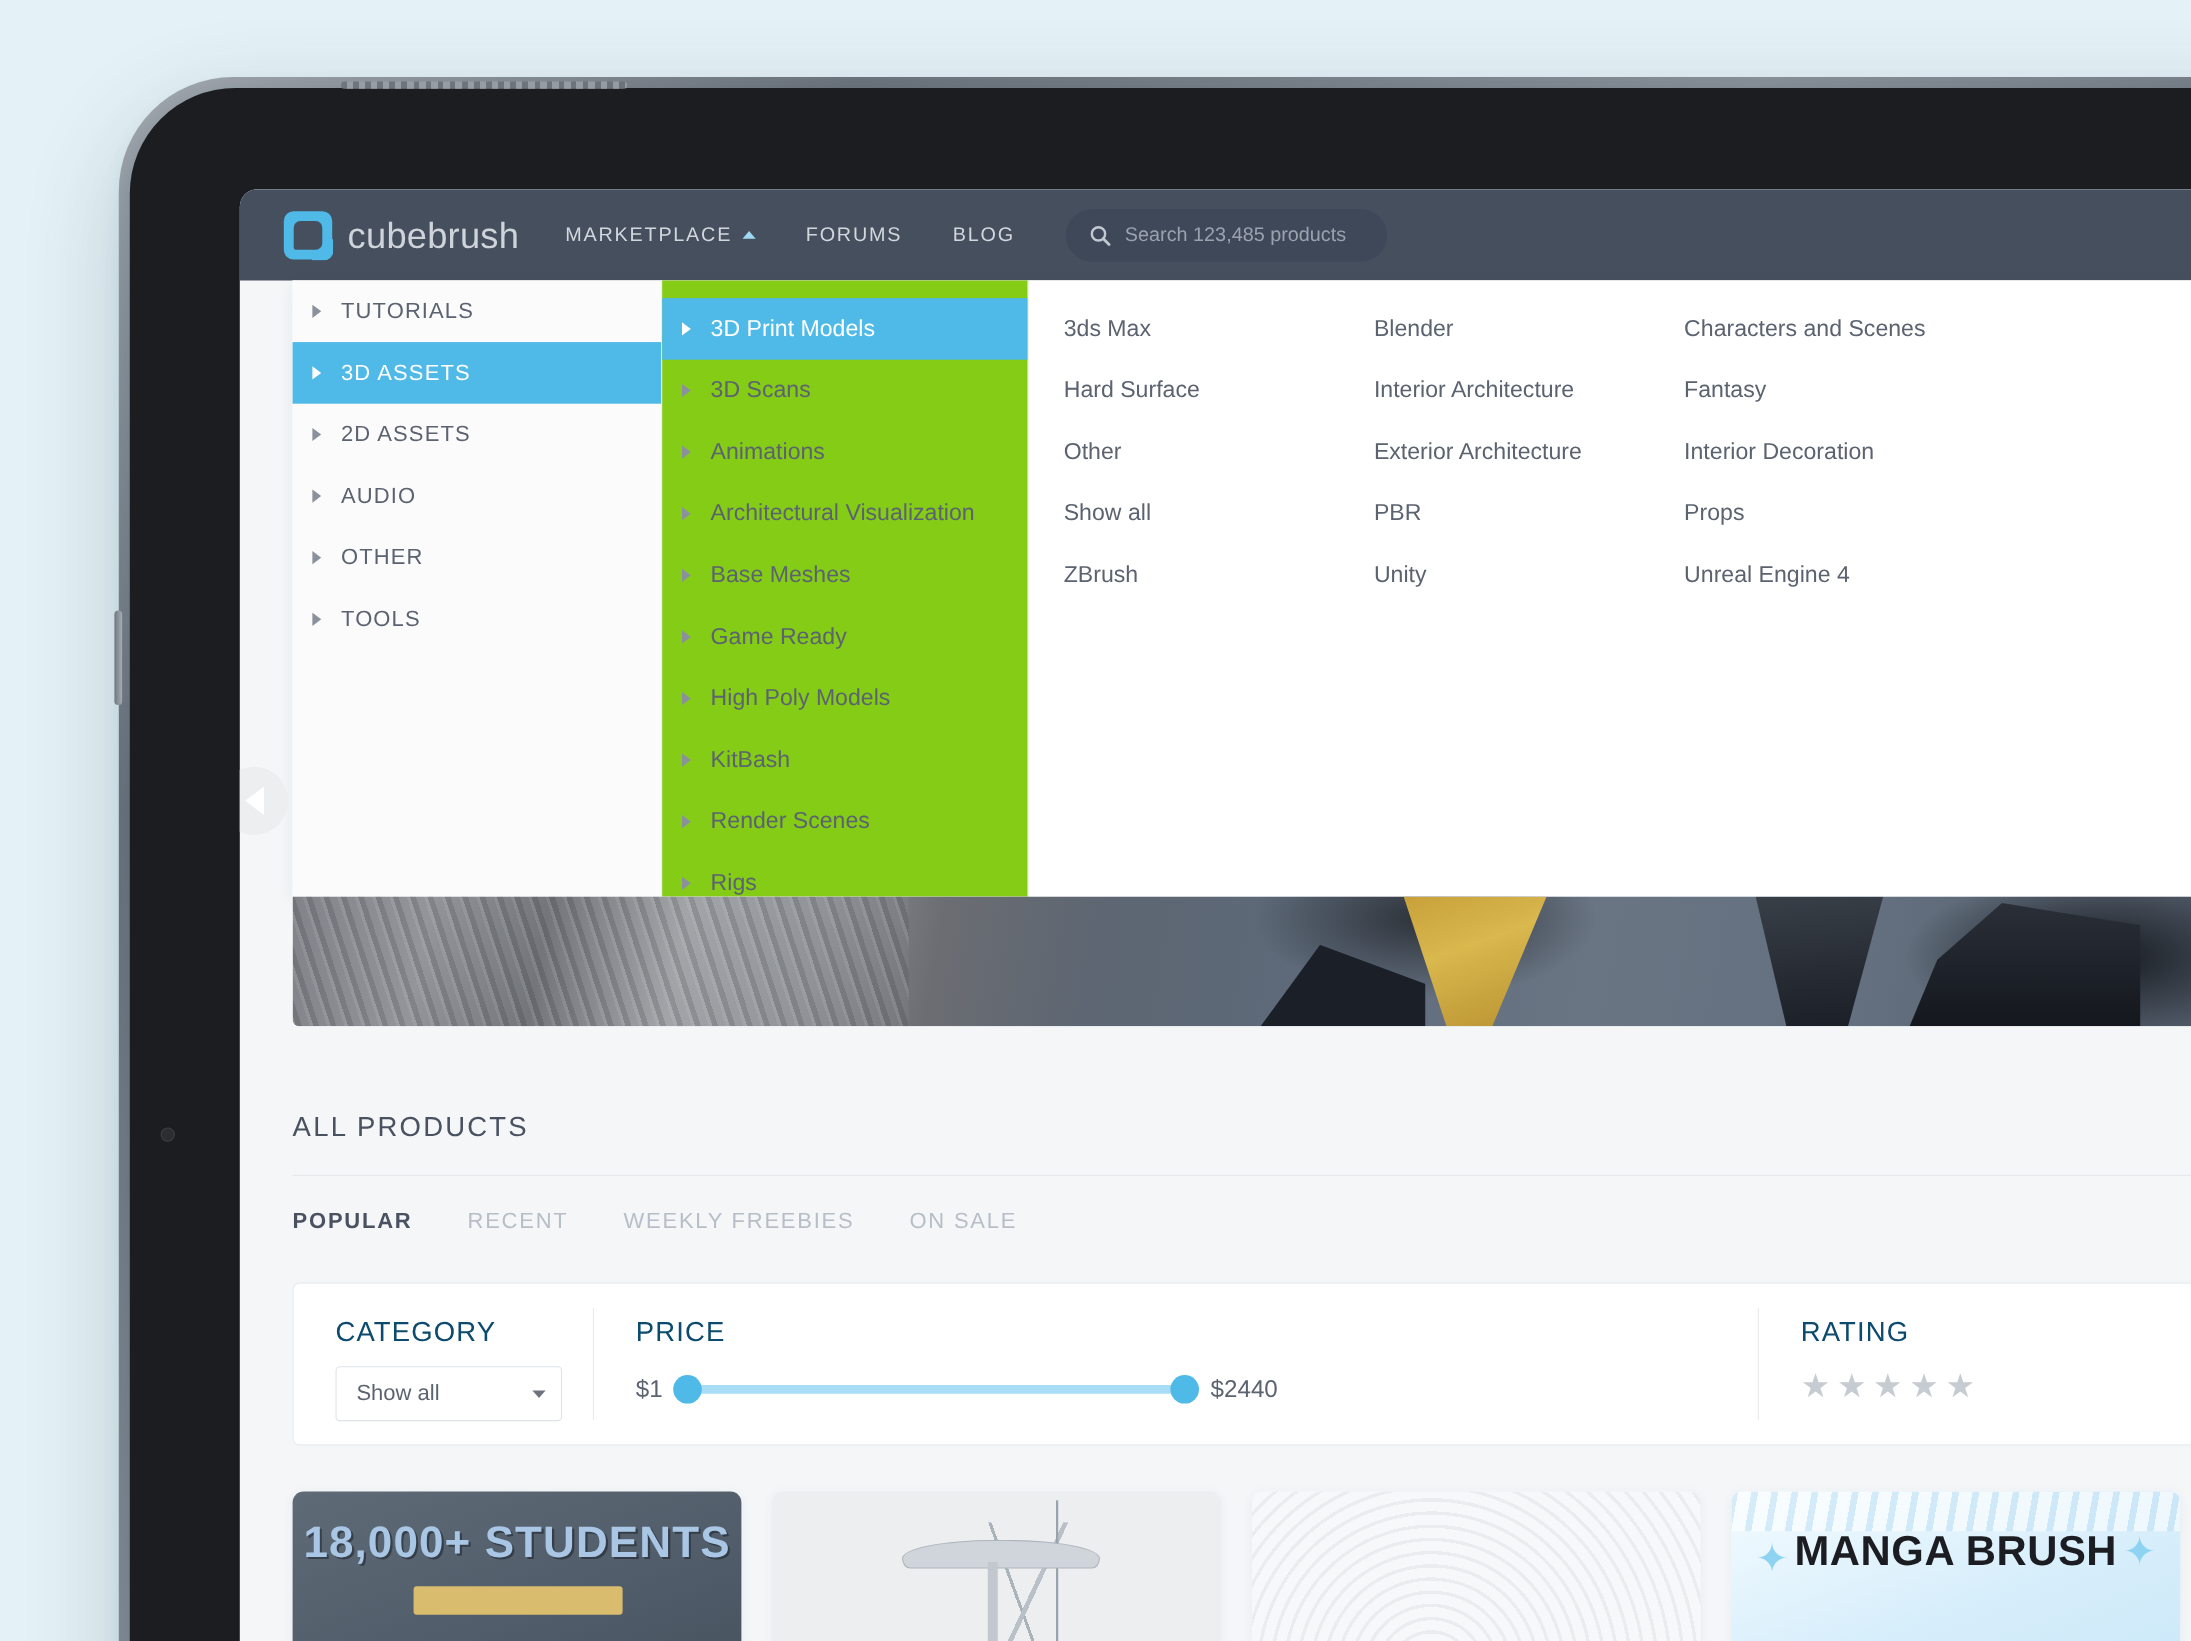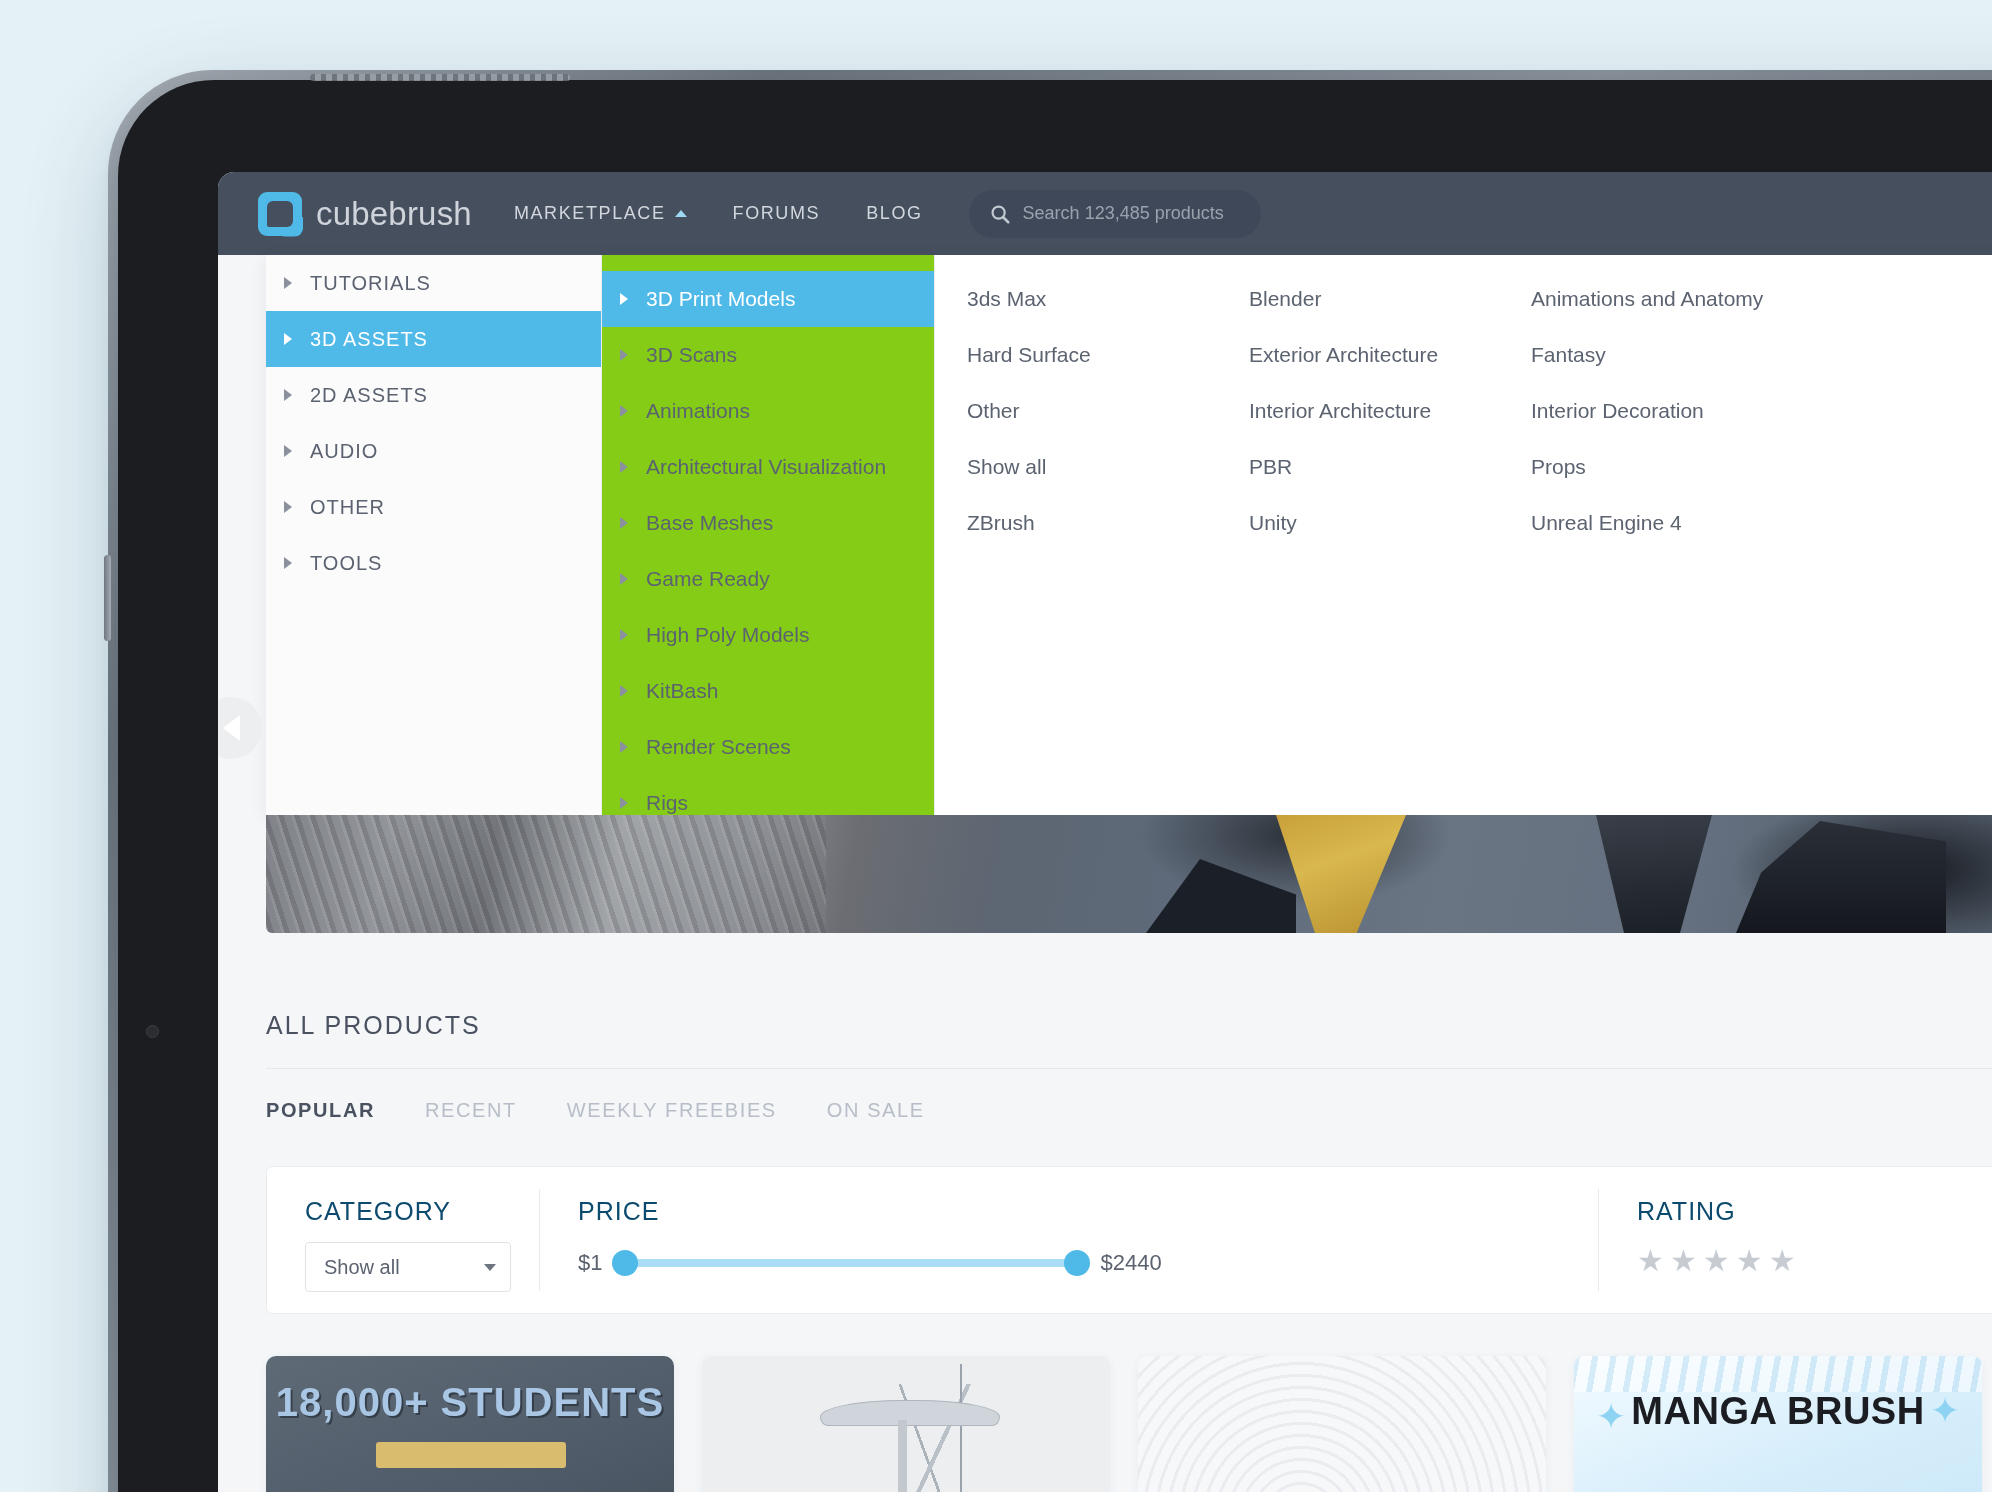--- a/index.html
+++ b/index.html
@@ -428,27 +428,27 @@
     <div id="menu-col-tags">
       <div class="tag-col">
         <div class="tag-item">3ds Max</div>
         <div class="tag-item">Hard Surface</div>
         <div class="tag-item">Other</div>
         <div class="tag-item">Show all</div>
         <div class="tag-item">ZBrush</div>
       </div>
       <div class="tag-col">
         <div class="tag-item">Blender</div>
+        <div class="tag-item">Interior Architecture</div>
         <div class="tag-item">Exterior Architecture</div>
-        <div class="tag-item">Interior Architecture</div>
         <div class="tag-item">PBR</div>
         <div class="tag-item">Unity</div>
       </div>
       <div class="tag-col">
-        <div class="tag-item">Animations and Anatomy</div>
+        <div class="tag-item">Characters and Scenes</div>
         <div class="tag-item">Fantasy</div>
         <div class="tag-item">Interior Decoration</div>
         <div class="tag-item">Props</div>
         <div class="tag-item">Unreal Engine 4</div>
       </div>
     </div>
   </div>
 
   <div id="hero-banner">
     <div id="hero-feather"></div>

